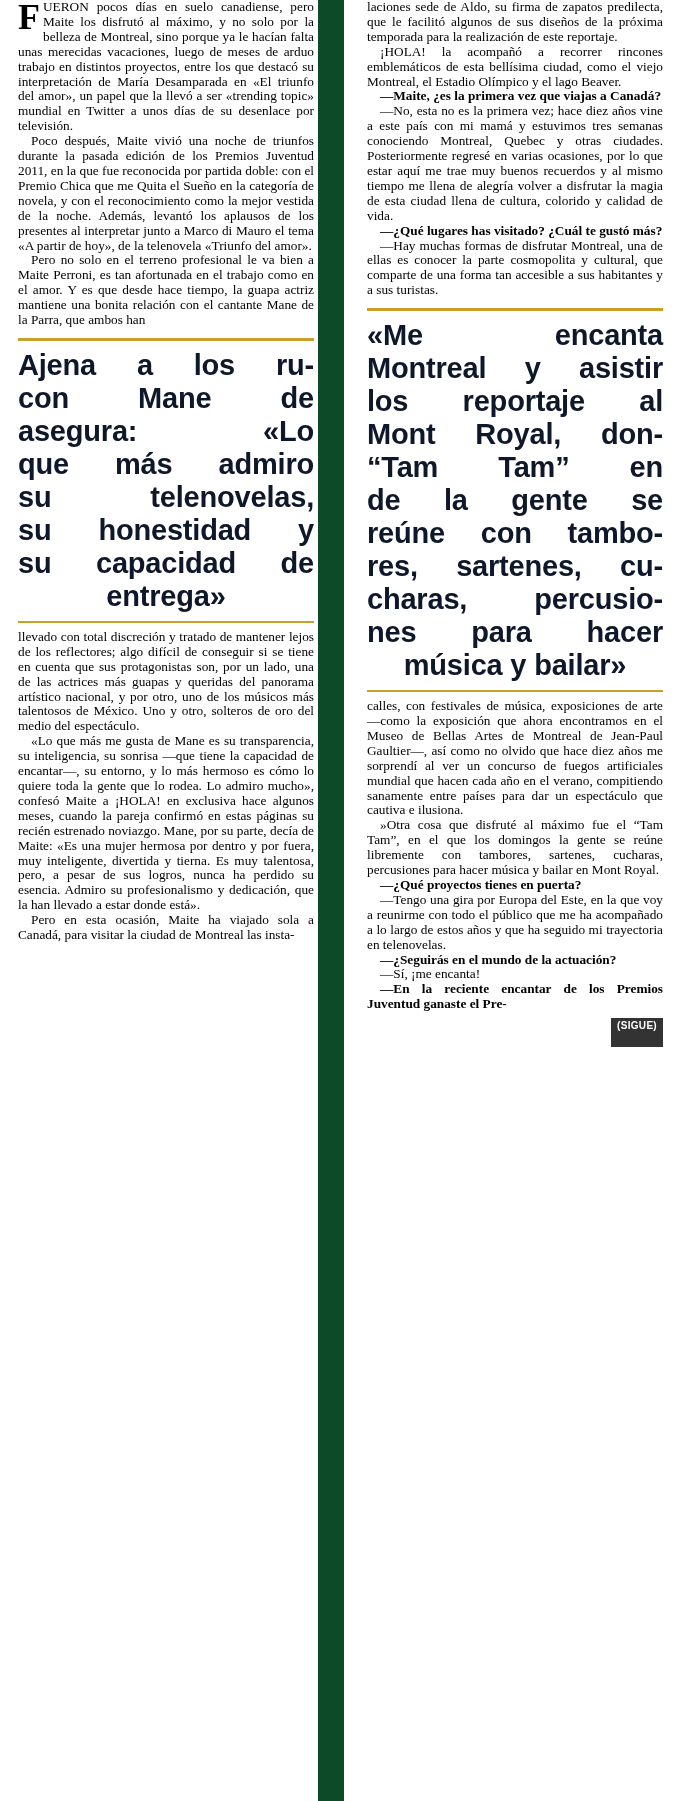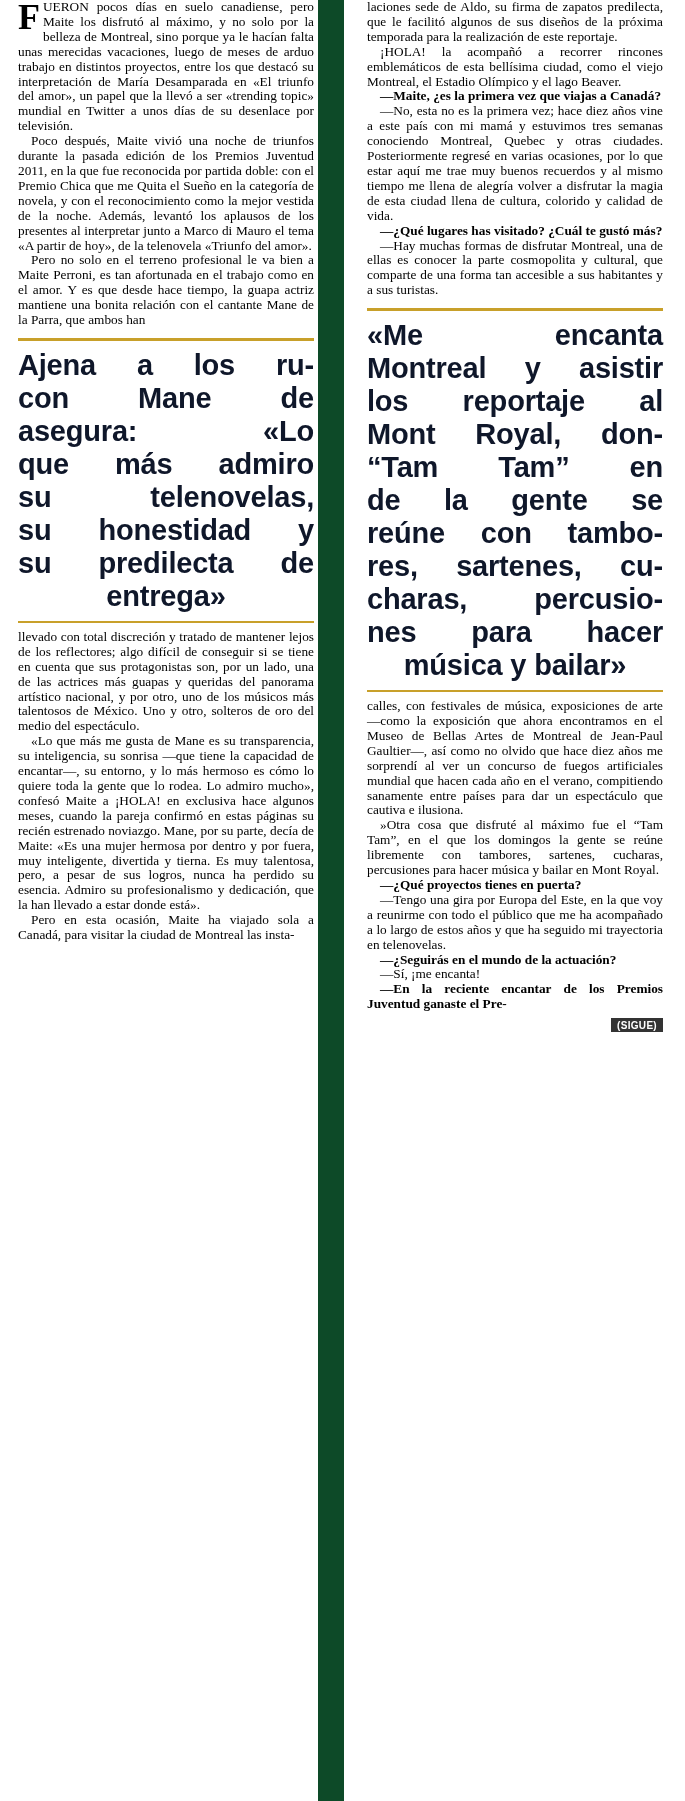--- a/index.html
+++ b/index.html
@@ -113,21 +113,21 @@
     display: block;
     text-align: center;
     white-space: nowrap;
   }
   .sigue {
     font-family: "Liberation Sans", sans-serif;
     font-weight: bold;
     font-size: 10px;
     color: #ffffff;
     background: #333333;
-    padding: 2px 6px 1px 6px;
+    padding: 2px 6px 16px 6px;
     display: inline-block;
     letter-spacing: 0.3px;
   }
   .sigue-wrap {
     text-align: right;
     margin-top: 3px;
   }
 </style>
 </head>
 <body>
@@ -148,21 +148,21 @@
 
     <hr class="rule">
 
     <div class="pullquote pullquote-block">
       <span class="pq-line">Ajena a los ru-</span>
       <span class="pq-line">con Mane de</span>
       <span class="pq-line">asegura: «Lo</span>
       <span class="pq-line">que más admiro</span>
       <span class="pq-line">su telenovelas,</span>
       <span class="pq-line">su honestidad y</span>
-      <span class="pq-line">su predilecta de</span>
+      <span class="pq-line">su capacidad de</span>
       <span class="pq-line-last">entrega»</span>
     </div>
 
     <hr class="rule-thin">
 
     <div class="body-text">
       <p class="noindent">llevado con total discreción y tratado de mantener lejos de los reflectores; algo difícil de conseguir si se tiene en cuenta que sus protagonistas son, por un lado, una de las actrices más guapas y queridas del panorama artístico nacional, y por otro, uno de los músicos más talentosos de México. Uno y otro, solteros de oro del medio del espectáculo.</p>
       <p>«Lo que más me gusta de Mane es su transparencia, su inteligencia, su sonrisa —que tiene la capacidad de encantar—, su entorno, y lo más hermoso es cómo lo quiere toda la gente que lo rodea. Lo admiro mucho», confesó Maite a ¡HOLA! en exclusiva hace algunos meses, cuando la pareja confirmó en estas páginas su recién estrenado noviazgo. Mane, por su parte, decía de Maite: «Es una mujer hermosa por dentro y por fuera, muy inteligente, divertida y tierna. Es muy talentosa, pero, a pesar de sus logros, nunca ha perdido su esencia. Admiro su profesionalismo y dedicación, que la han llevado a estar donde está».</p>
       <p>Pero en esta ocasión, Maite ha viajado sola a Canadá, para visitar la ciudad de Montreal las insta-</p>
     </div>

